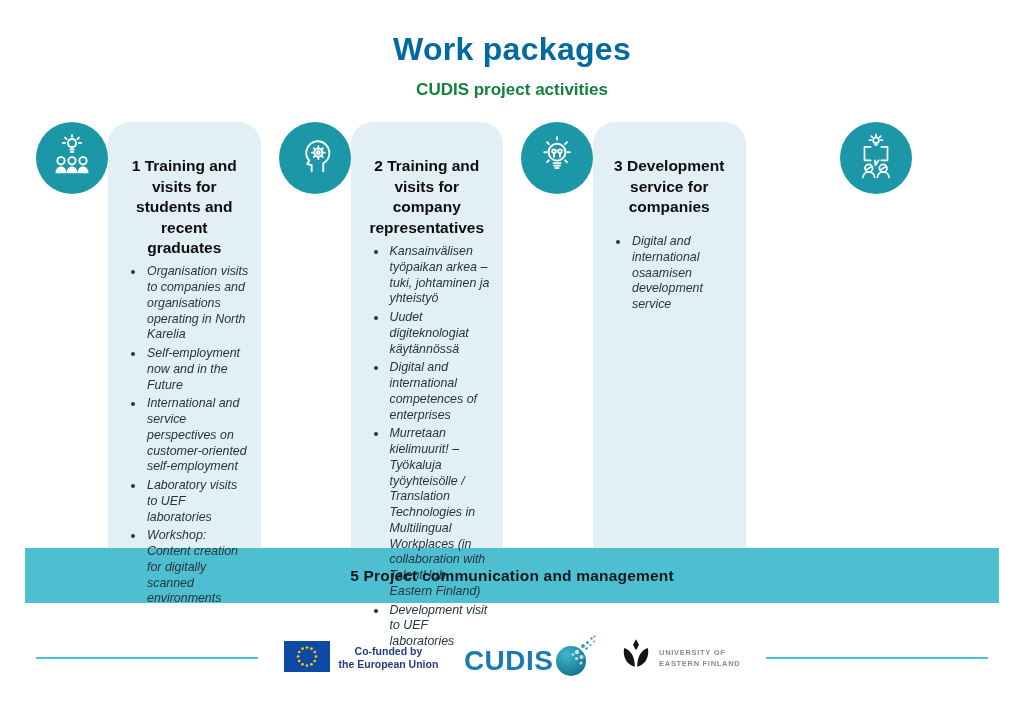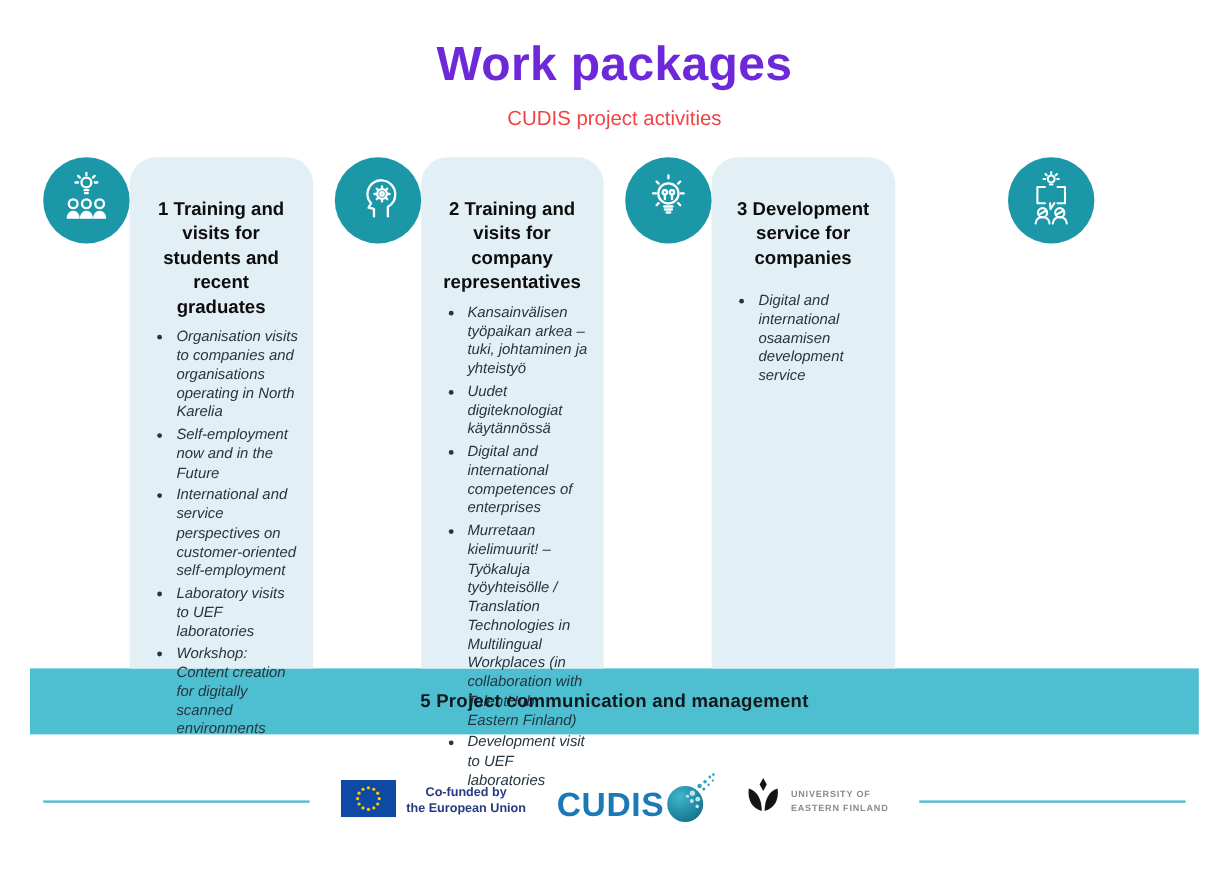--- a/index.html
+++ b/index.html
@@ -12,22 +12,22 @@
     --cudis-blue:#1b7ab5;
     --text-dark:#24353f;
   }
   *{box-sizing:border-box;}
   html,body{margin:0;padding:0;}
   body{
     width:1024px;height:724px;background:#ffffff;overflow:hidden;
     font-family:"Liberation Sans", sans-serif;color:#0d0d0d;
   }
   .header{text-align:center;padding-top:32px;}
-  .title{font-size:40px;font-weight:800;letter-spacing:.3px;color:#6d28d9;line-height:1.1;}
-  .subtitle{margin-top:13px;font-size:17px;font-weight:400;color:#ef4444;}
+  .title{font-size:32px;font-weight:800;letter-spacing:.3px;color:#0369a1;line-height:1.1;}
+  .subtitle{margin-top:13px;font-size:17px;font-weight:700;color:#15803d;}
 
   .cards-row{display:flex;gap:18px;margin:22px 36px 0;height:426px;}
   .card-col{flex:1;display:flex;flex-direction:row;}
   .icon-circle{
     width:72px;height:72px;border-radius:50%;
     background:var(--teal-circle);
     margin:0 auto -26px;position:relative;z-index:2;
     display:flex;align-items:center;justify-content:center;
   }
   .card{

